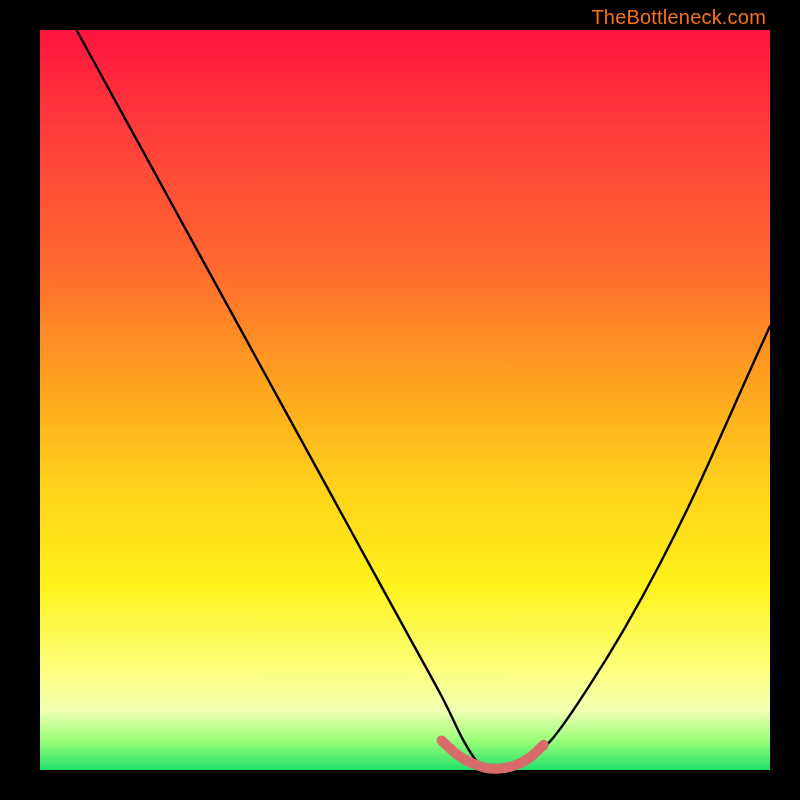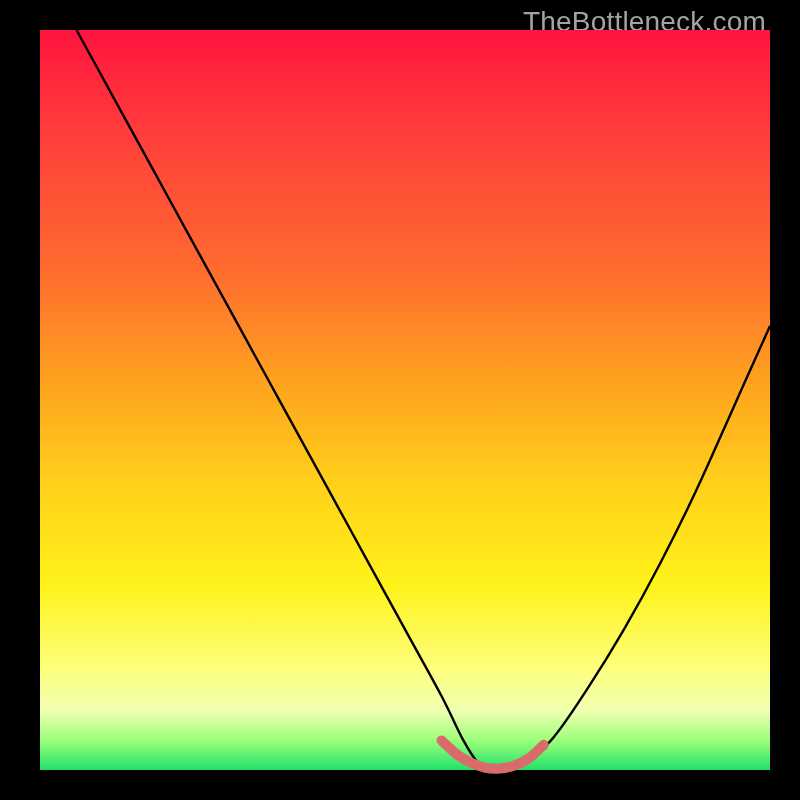--- a/index.html
+++ b/index.html
@@ -35,22 +35,22 @@
       #fdff7a 86%,
       #f0ffb0 92%,
       #9bff7a 96%,
       #22e06a 100%
     );
   }
   .watermark {
     position: absolute;
     top: 6px;
     right: 34px;
-    color: #a3a3a3;
-    font-size: 28px;
+    color: #f97316;
+    font-size: 20px;
     font-weight: 500;
     letter-spacing: 0.2px;
     user-select: none;
   }
   svg.curve {
     position: absolute;
     left: 0;
     top: 0;
     width: 730px;
     height: 740px;

